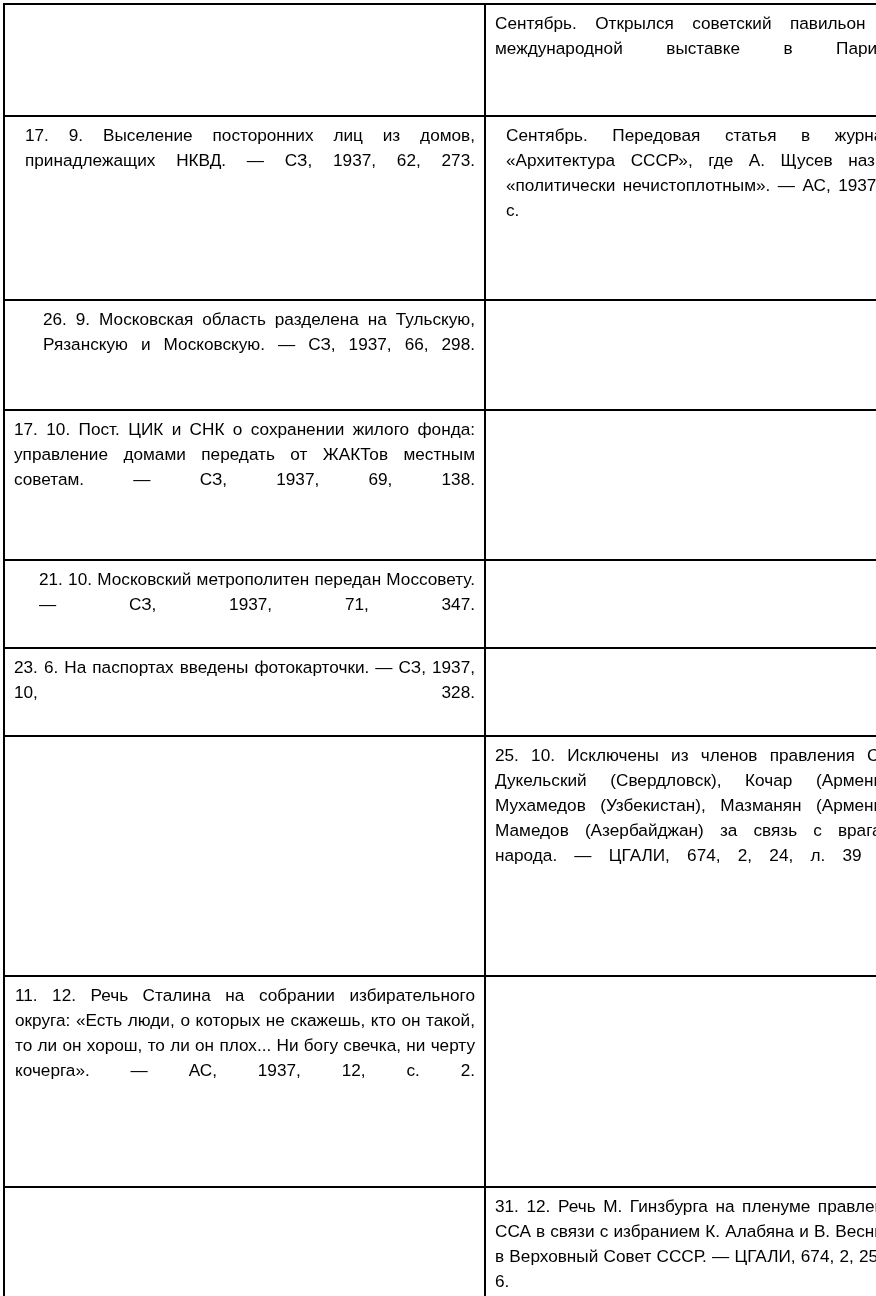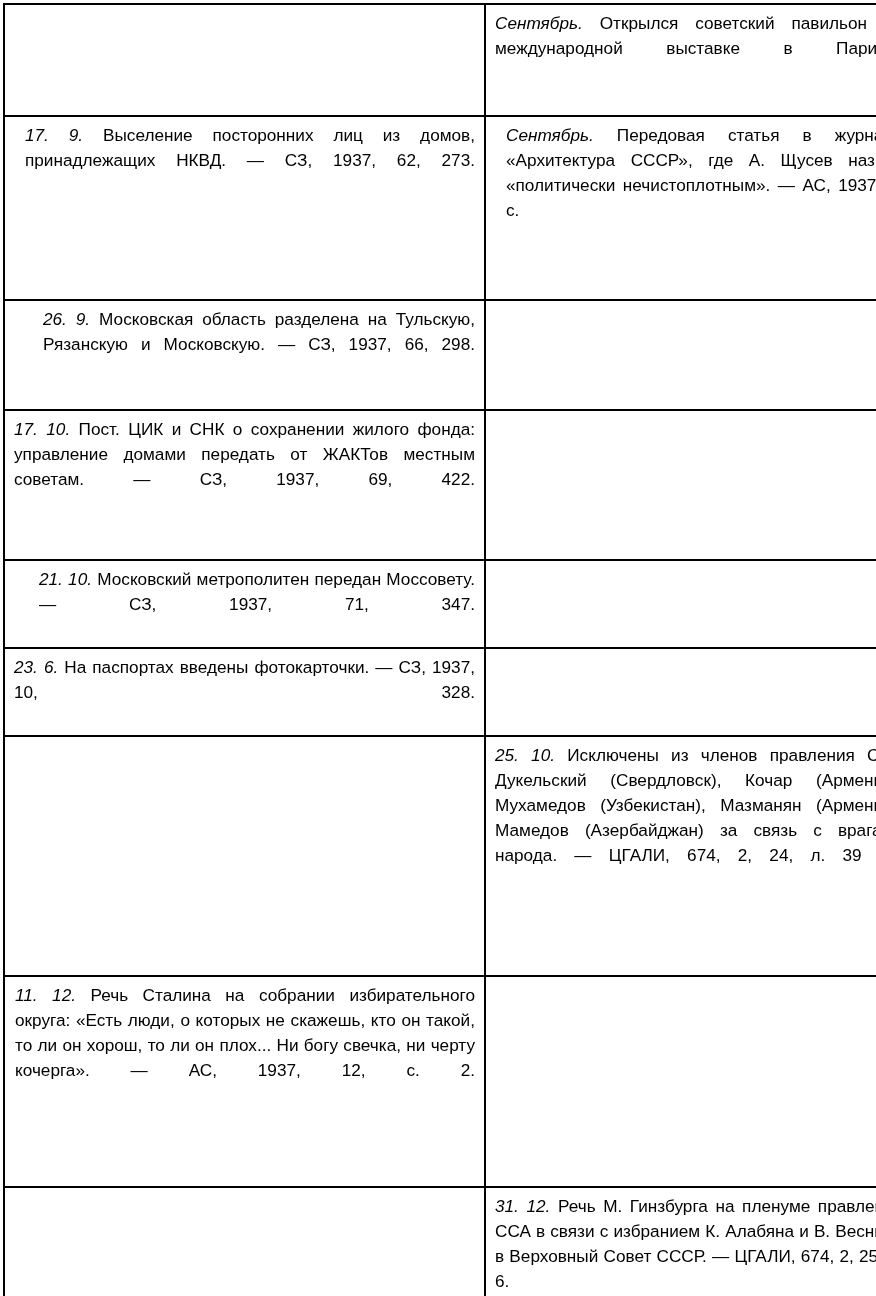--- a/index.html
+++ b/index.html
@@ -55,21 +55,20 @@
     text-justify: inter-word;
   }
   
   .entry::after {
     content: "";
     display: inline-block;
     width: 100%;
   }
 
   .date-label {
-    font-style: italic;
     font-weight: 400;
     white-space: nowrap;
   }
 
   .entry-body { font-style: normal; }
 
   
   tr.r1 td { height: 99px;  }
   tr.r2 td { height: 171px; padding-left: 20px; }
   tr.r3 td { height: 97px; padding-left: 38px;  }
@@ -105,21 +104,21 @@
 
       <tr class="r3">
         <td class="col-left">
           <p class="entry"><span class="date-label">26. 9.</span> <span class="entry-body">Московская область разделена на Тульскую, Рязанскую и Московскую. — СЗ, 1937, 66, 298.</span></p>
         </td>
         <td class="col-right empty-cell"></td>
       </tr>
 
       <tr class="r4">
         <td class="col-left">
-          <p class="entry"><span class="date-label">17. 10.</span> <span class="entry-body">Пост. ЦИК и СНК о сохранении жилого фонда: управление домами передать от ЖАКТов местным советам. — СЗ, 1937, 69, 422.</span></p>
+          <p class="entry"><span class="date-label">17. 10.</span> <span class="entry-body">Пост. ЦИК и СНК о сохранении жилого фонда: управление домами передать от ЖАКТов местным советам. — СЗ, 1937, 69, 138.</span></p>
         </td>
         <td class="col-right empty-cell"></td>
       </tr>
 
       <tr class="r5">
         <td class="col-left">
           <p class="entry"><span class="date-label">21. 10.</span> <span class="entry-body">Московский метрополитен передан Моссовету. — СЗ, 1937, 71, 347.</span></p>
         </td>
         <td class="col-right empty-cell"></td>
       </tr>

